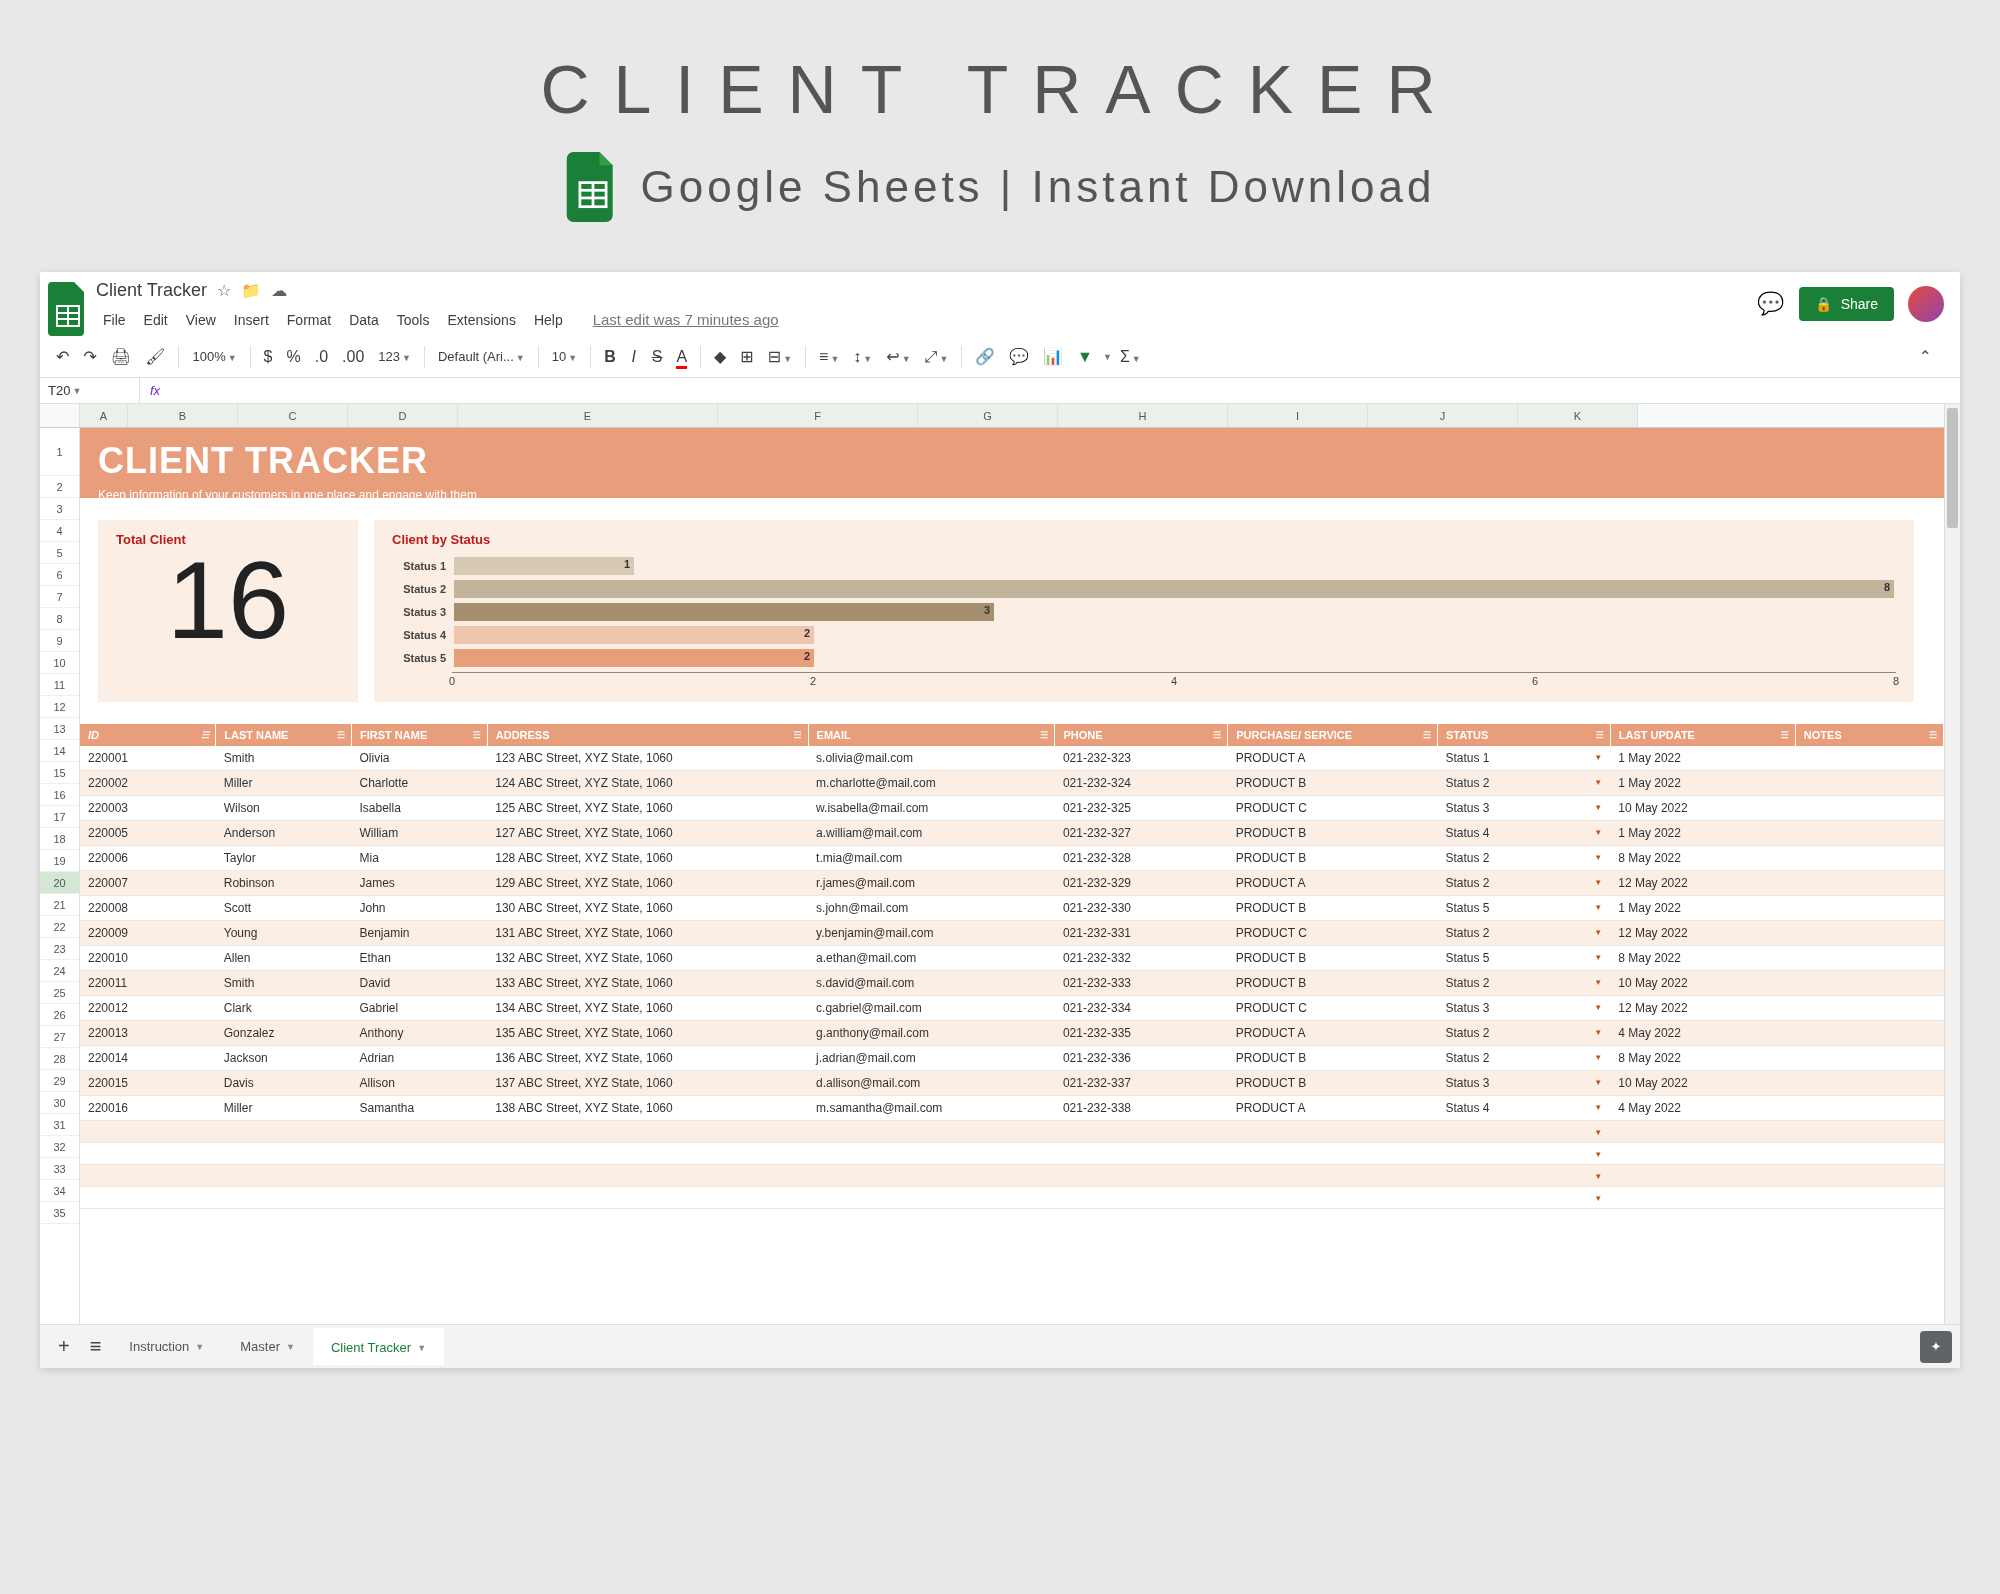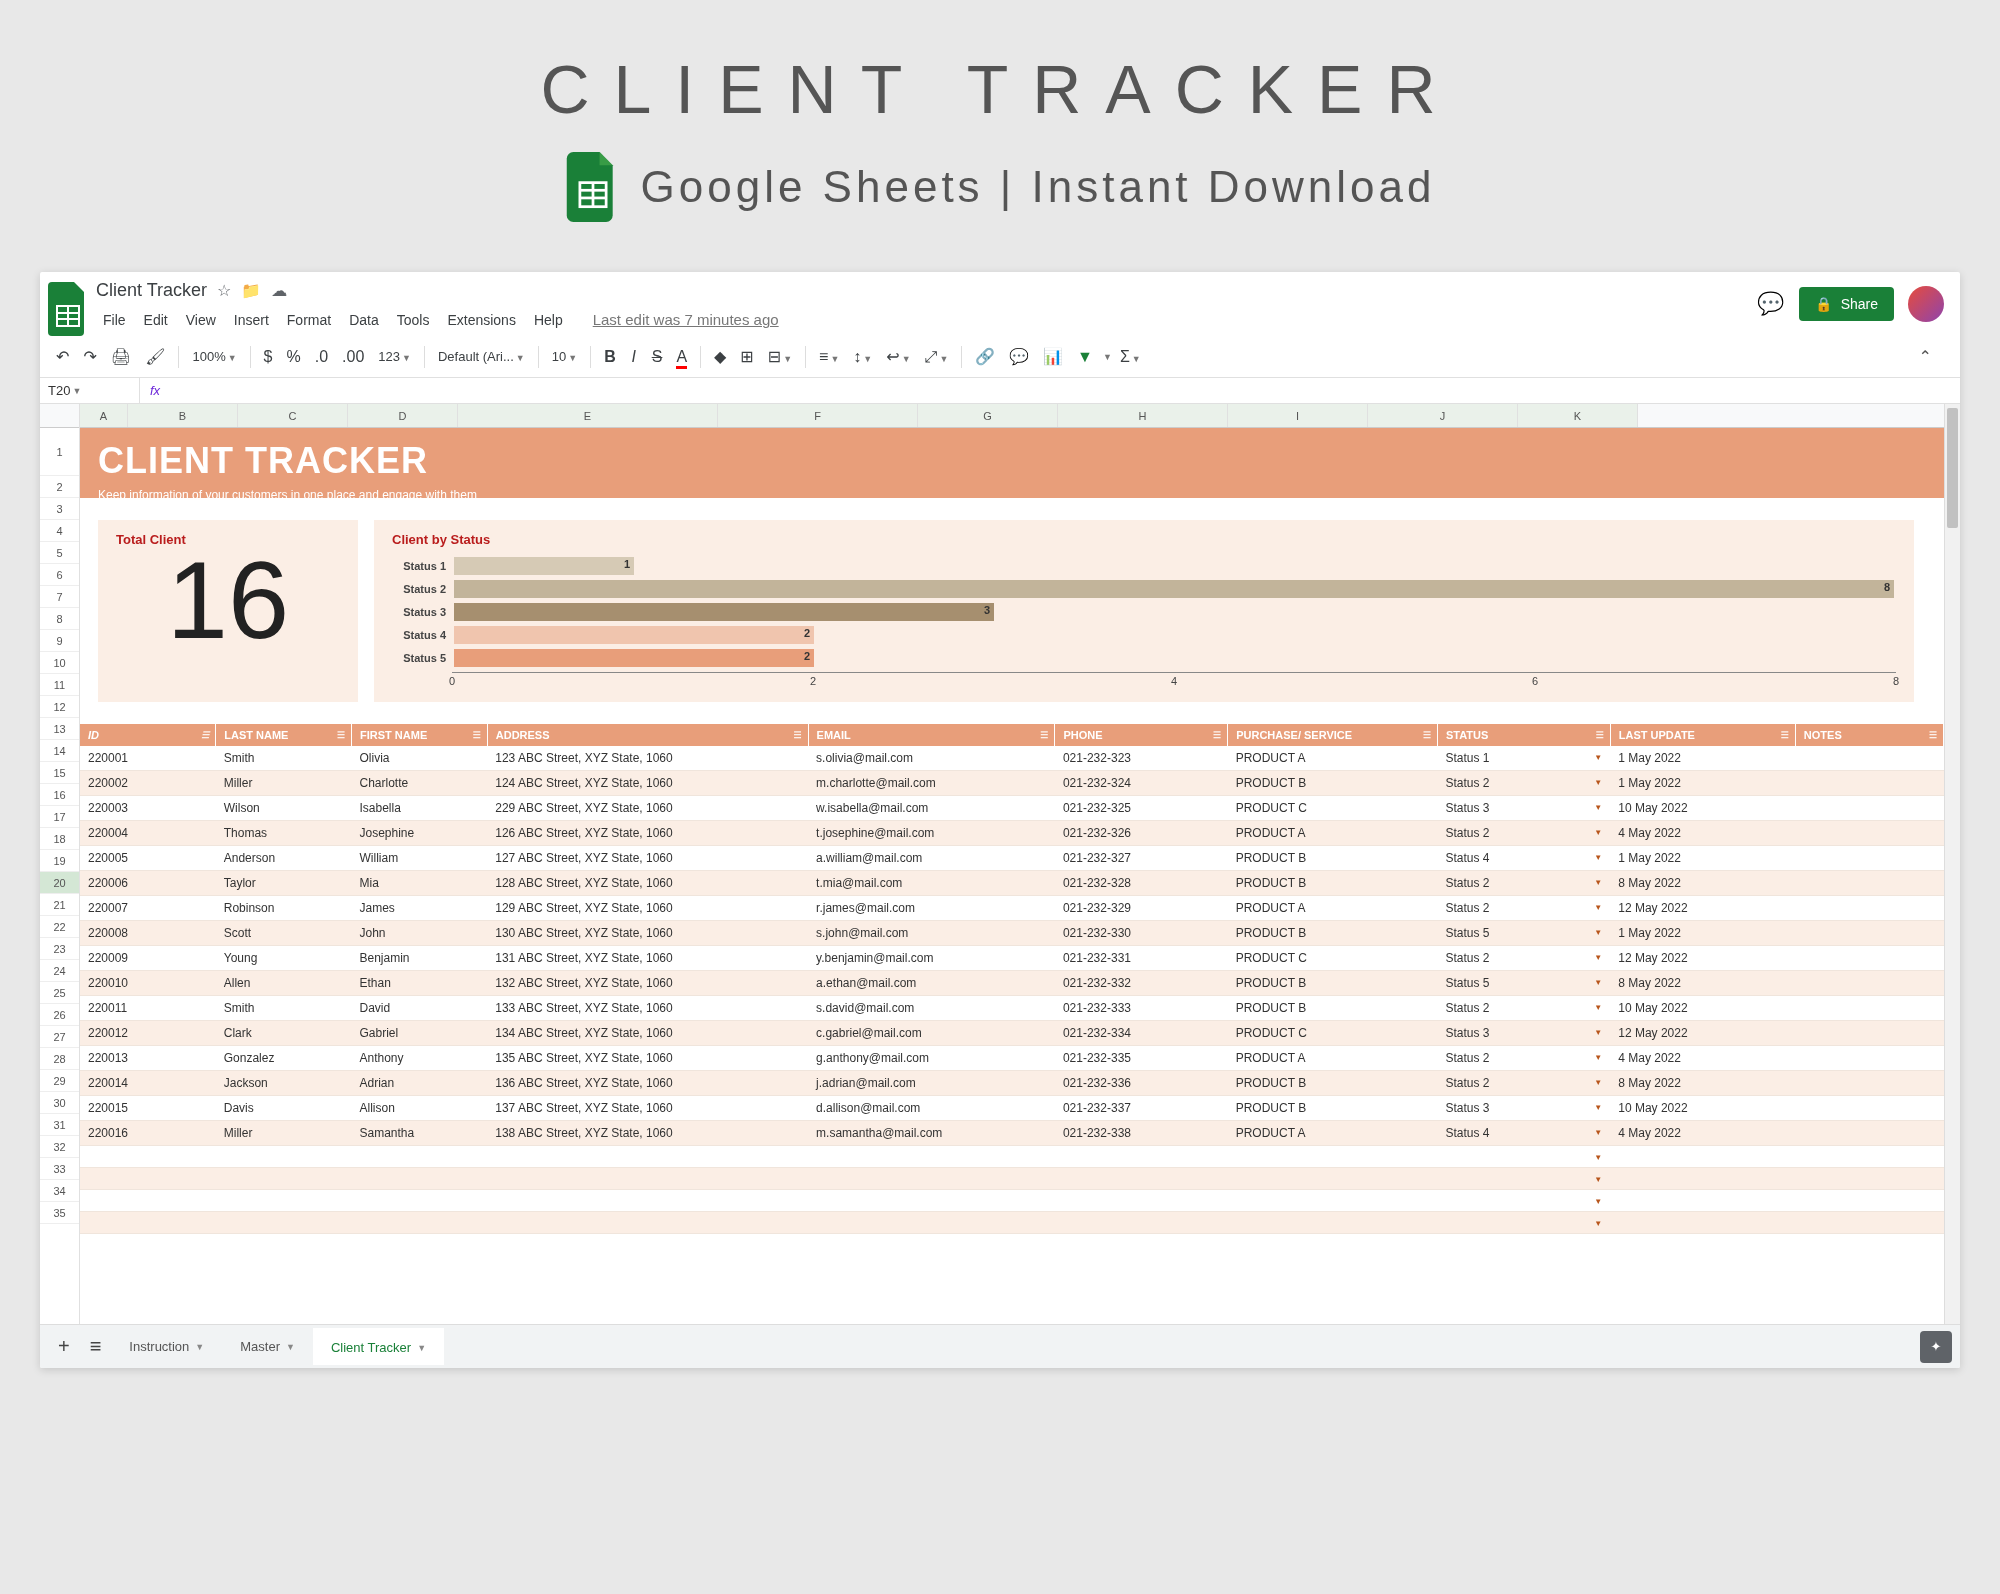--- a/index.html
+++ b/index.html
@@ -336,38 +336,26 @@
                 <td>021-232-324</td>
                 <td>PRODUCT B</td>
                 <td class="status-cell">Status 2<span class="dd">▼</span></td>
                 <td>1 May 2022</td>
                 <td></td>
               </tr>
               <tr>
                 <td>220003</td>
                 <td>Wilson</td>
                 <td>Isabella</td>
-                <td>229 ABC Street, XYZ State, 1060</td>
+                <td>125 ABC Street, XYZ State, 1060</td>
                 <td>w.isabella@mail.com</td>
                 <td>021-232-325</td>
                 <td>PRODUCT C</td>
                 <td class="status-cell">Status 3<span class="dd">▼</span></td>
                 <td>10 May 2022</td>
-                <td></td>
-              </tr>
-              <tr>
-                <td>220004</td>
-                <td>Thomas</td>
-                <td>Josephine</td>
-                <td>126 ABC Street, XYZ State, 1060</td>
-                <td>t.josephine@mail.com</td>
-                <td>021-232-326</td>
-                <td>PRODUCT A</td>
-                <td class="status-cell">Status 2<span class="dd">▼</span></td>
-                <td>4 May 2022</td>
                 <td></td>
               </tr>
               <tr>
                 <td>220005</td>
                 <td>Anderson</td>
                 <td>William</td>
                 <td>127 ABC Street, XYZ State, 1060</td>
                 <td>a.william@mail.com</td>
                 <td>021-232-327</td>
                 <td>PRODUCT B</td>

